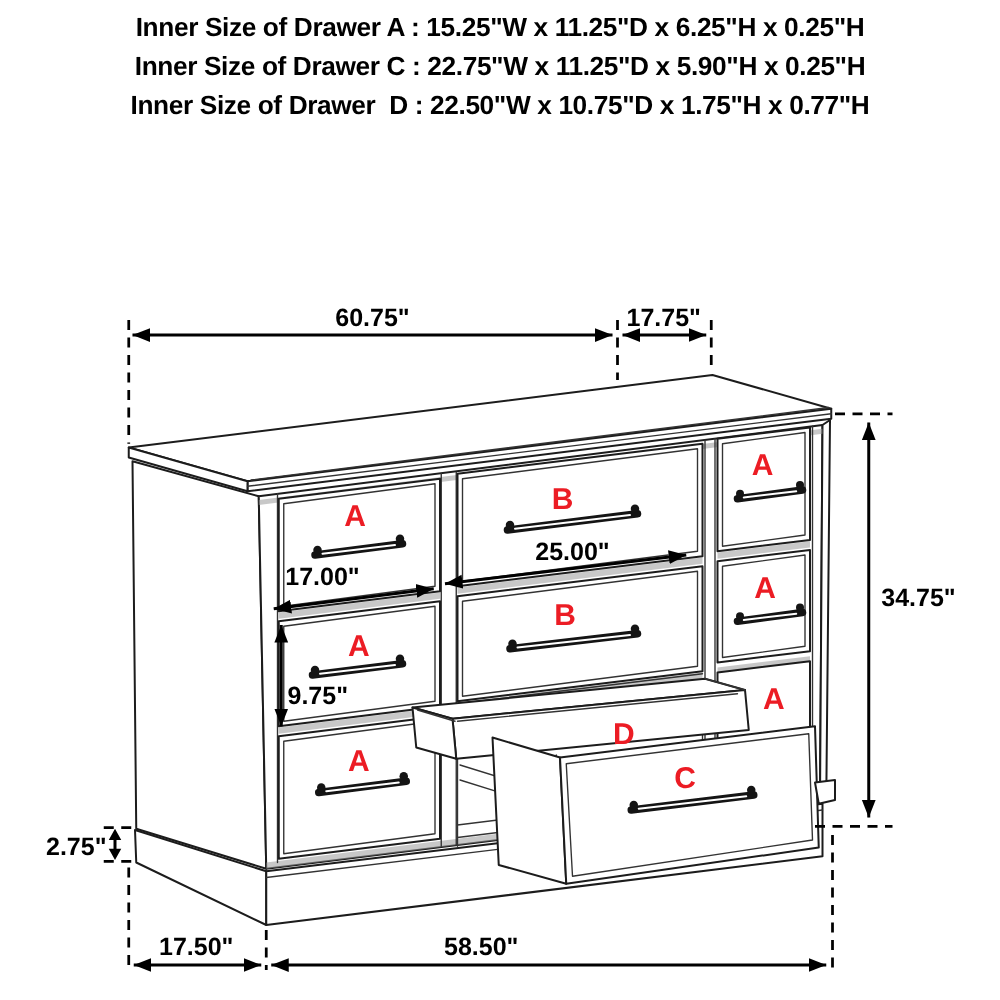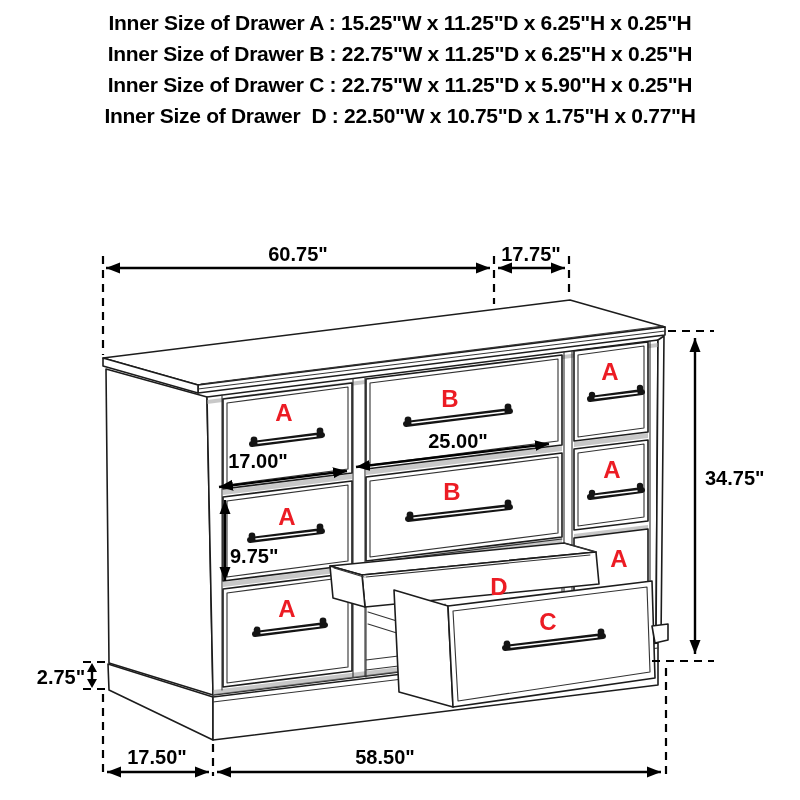--- a/index.html
+++ b/index.html
@@ -29,21 +29,20 @@
   .hw{stroke:#ffffff;stroke-width:1.6;stroke-linecap:round;fill:none;}
   .hk{fill:#141414;stroke:none;}
 </style>
 </head>
 <body>
 
 <div class="stage">
 
   <div class="titles">
     <div>Inner Size of Drawer A : 15.25"W x 11.25"D x 6.25"H x 0.25"H</div>
-    <div>Inner Size of Drawer B : 22.75"W x 11.25"D x 6.25"H x 0.25"H</div>
     <div>Inner Size of Drawer C : 22.75"W x 11.25"D x 5.90"H x 0.25"H</div>
     <div>Inner Size of Drawer  D : 22.50"W x 10.75"D x 1.75"H x 0.77"H</div>
   </div>
 
   <svg width="800" height="800" viewBox="0 0 800 800">
     <defs>
       <marker id="arr" markerWidth="15" markerHeight="12" refX="14" refY="6" orient="auto-start-reverse" markerUnits="userSpaceOnUse">
         <path class="ah" d="M0,0.5 L14,6 L0,11.5 Z"></path>
       </marker>
     </defs>

